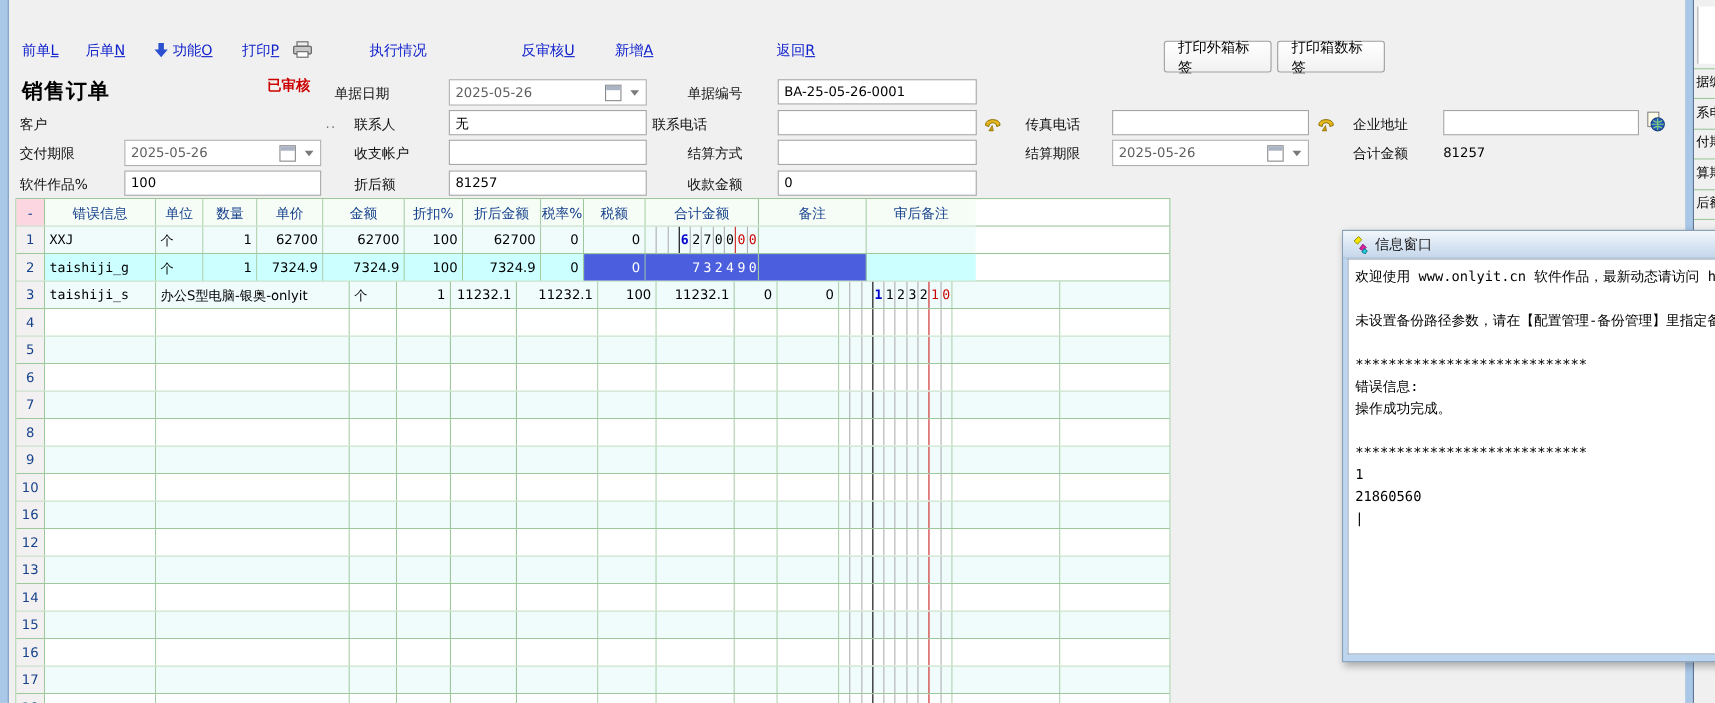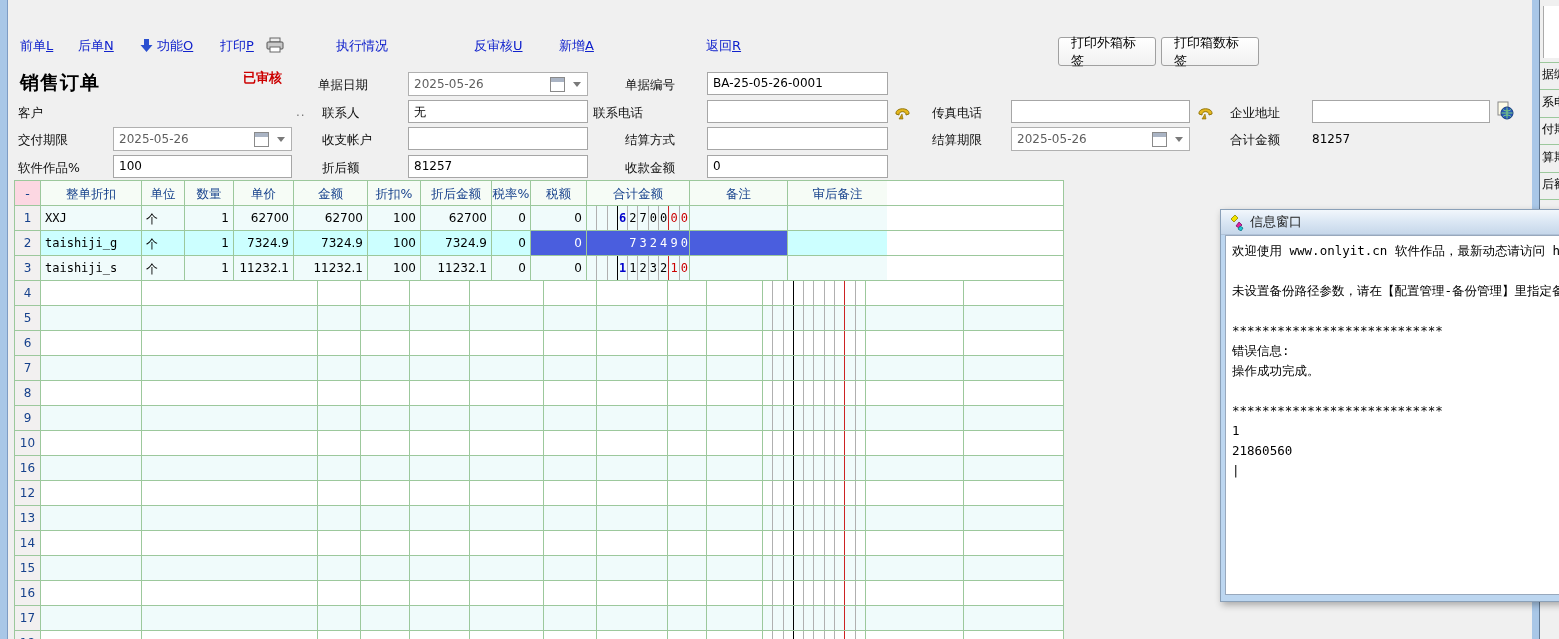--- a/index.html
+++ b/index.html
@@ -104,21 +104,21 @@
     <span class="tbitem" style="left:466px"><span>反审核</span><span class="hk">U</span></span>
     <span class="tbitem" style="left:551px"><span>新增</span><span class="hk">A</span></span>
     <span class="tbitem" style="left:698px"><span>返回</span><span class="hk">R</span></span>
   </div>
   <div class="lblbtn" style="left:1058px;width:98px">打印外箱标签</div>
   <div class="lblbtn" style="left:1161px;width:98px">打印箱数标签</div>
 
   <div class="doct">销售订单</div>
   <div class="audit">已审核</div>
 
-  <div class="flabel" style="left:318px;top:77px">单据日期</div>
+  <div class="flabel" style="left:304px;top:77px">单据日期</div>
   <div class="dcombo" style="left:408px;top:72px;width:180px"><span>2025-05-26</span><span class="dicon"></span><span class="darr"></span></div>
   <div class="flabel" style="left:625px;top:77px">单据编号</div>
   <div class="tinput" style="left:707px;top:72px;width:181px">BA-25-05-26-0001</div>
 
   <div class="flabel" style="left:18px;top:105px">客户</div>
   <div class="dots" style="left:296px;top:105px">..</div>
   <div class="flabel" style="left:322px;top:105px">联系人</div>
   <div class="tinput" style="left:408px;top:100px;width:180px">无</div>
   <div class="flabel" style="left:593px;top:105px">联系电话</div>
   <div class="tinput" style="left:707px;top:100px;width:181px"></div>
@@ -154,21 +154,21 @@
   <div class="flabel" style="left:18px;top:160px">软件作品%</div>
   <div class="tinput" style="left:113px;top:155px;width:179px">100</div>
   <div class="flabel" style="left:322px;top:160px">折后额</div>
   <div class="tinput" style="left:408px;top:155px;width:180px">81257</div>
   <div class="flabel" style="left:625px;top:160px">收款金额</div>
   <div class="tinput" style="left:707px;top:155px;width:181px">0</div>
 
   <div id="grid">
       <div class="grow ghead">
         <div class="gcell pink" style="width: 26px; flex: 0 0 26px;">-</div>
-        <div class="gcell" style="width: 101px; flex: 0 0 101px;">整单折扣</div>
+        <div class="gcell" style="width: 101px; flex: 0 0 101px;">错误信息</div>
         <div class="gcell" style="width: 43px; flex: 0 0 43px;">单位</div>
         <div class="gcell" style="width: 49px; flex: 0 0 49px;">数量</div>
         <div class="gcell" style="width: 60px; flex: 0 0 60px;">单价</div>
         <div class="gcell" style="width: 74px; flex: 0 0 74px;">金额</div>
         <div class="gcell" style="width: 53px; flex: 0 0 53px;">折扣%</div>
         <div class="gcell" style="width: 71px; flex: 0 0 71px;">折后金额</div>
         <div class="gcell" style="width: 39px; flex: 0 0 39px;">税率%</div>
         <div class="gcell" style="width: 56px; flex: 0 0 56px;">税额</div>
         <div class="gcell" style="width: 103px; flex: 0 0 103px;">合计金额</div>
         <div class="gcell" style="width: 98px; flex: 0 0 98px;">备注</div>
@@ -222,20 +222,21 @@
           <div class="dcell">4</div>
           <div class="dcell">9</div>
           <div class="dcell">0</div>
         </div>
         <div class="gcell al selcell" style="width: 98px; flex: 0 0 98px;"></div>
         <div class="gcell al" style="width: 99px; flex: 0 0 99px;"></div>
       </div>
       <div class="grow">
         <div class="gcell rownum" style="width: 26px; flex: 0 0 26px;">3</div>
         <div class="gcell al mono" style="width: 101px; flex: 0 0 101px; background: rgb(240, 251, 251);">taishiji_s</div>
+        <div class="gcell al" style="width: 176px; flex: 0 0 176px; background: rgb(240, 251, 251);">办公S型电脑-银奥-onlyit</div>
         <div class="gcell al" style="width: 43px; flex: 0 0 43px; background: rgb(240, 251, 251);">个</div>
         <div class="gcell ar" style="width: 49px; flex: 0 0 49px; background: rgb(240, 251, 251);">1</div>
         <div class="gcell ar" style="width: 60px; flex: 0 0 60px; background: rgb(240, 251, 251);">11232.1</div>
         <div class="gcell ar" style="width: 74px; flex: 0 0 74px; background: rgb(240, 251, 251);">11232.1</div>
         <div class="gcell ar" style="width: 53px; flex: 0 0 53px; background: rgb(240, 251, 251);">100</div>
         <div class="gcell ar" style="width: 71px; flex: 0 0 71px; background: rgb(240, 251, 251);">11232.1</div>
         <div class="gcell ar" style="width: 39px; flex: 0 0 39px; background: rgb(240, 251, 251);">0</div>
         <div class="gcell ar selcell" style="width: 56px; flex: 0 0 56px; background: rgb(240, 251, 251);">0</div>
         <div class="gcell digits selcell" style="width: 103px; flex: 0 0 103px; background: rgb(240, 251, 251);">
           <div class="dcell"></div>

